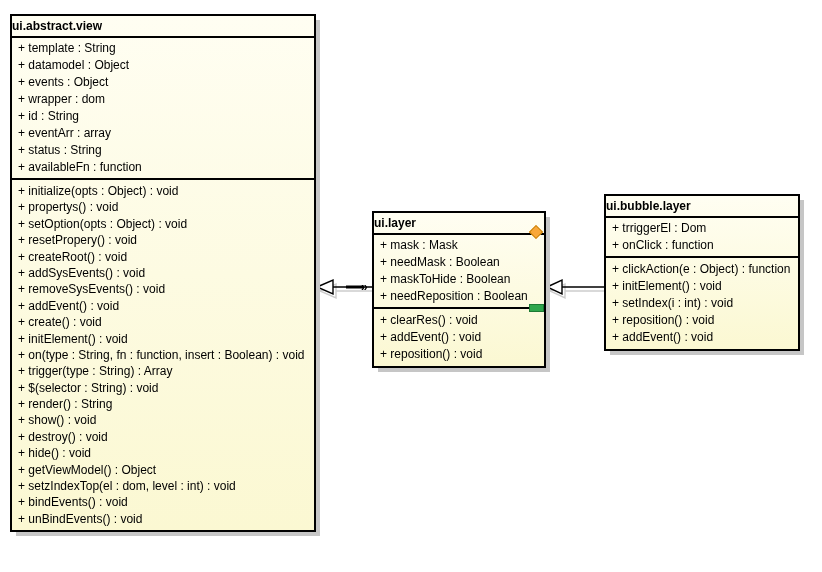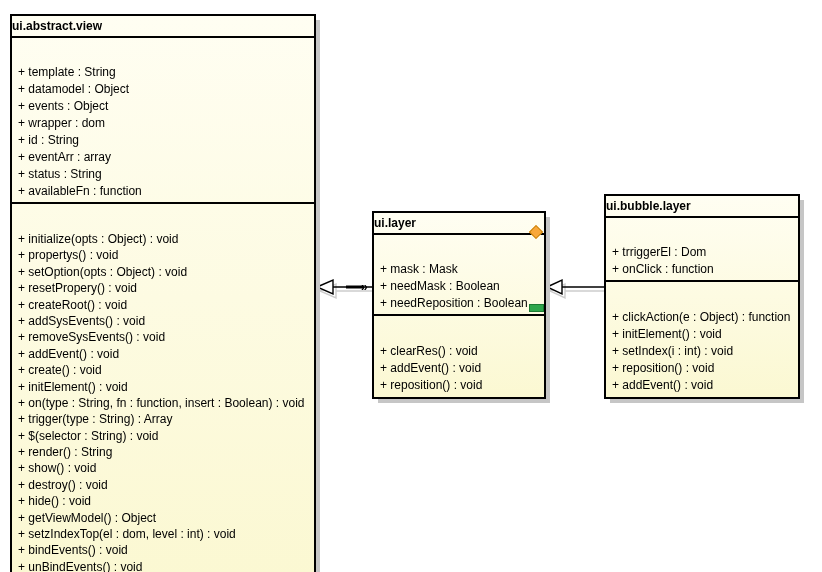--- a/index.html
+++ b/index.html
@@ -15,21 +15,21 @@
     background:linear-gradient(180deg,var(--box-fill-top,#fffef2) 0%,var(--box-fill-bottom,#fbf8d2) 100%);
     box-shadow:5px 5px 0 -1px var(--box-shadow,#c6c6c6);
     color:#000;
   }
   .uml-title{
     height:20px;line-height:20px;
     font-weight:bold;font-size:12px;
     border-bottom:2px solid var(--box-border,#000);
     white-space:nowrap;overflow:hidden;
   }
-  .uml-section{padding:2px 0;margin-top:24px;}
+  .uml-section{padding:2px 0;}
   .uml-section.attrs{border-bottom:2px solid var(--box-border,#000);}
   .uml-row{
     height:17px;line-height:17px;padding-left:6px;
     font-size:12px;white-space:nowrap;overflow:hidden;
   }
   .compact .uml-row{height:16.4px;line-height:16.4px;}
   .methods{padding:3px 0;}
   svg.connectors{position:absolute;left:0;top:0;pointer-events:none;}
   .anchor-diamond{
     position:absolute;left:531px;top:227px;width:8px;height:8px;
@@ -103,20 +103,21 @@
       <div class="uml-row">+ bindEvents() : void</div>
       <div class="uml-row">+ unBindEvents() : void</div>
     </div>
 </div>
 
 <div class="uml-box" style="left:372px;top:211px;width:170px;">
   <div class="uml-title">ui.layer</div>
   <div class="uml-section attrs">
       <div class="uml-row">+ mask : Mask</div>
       <div class="uml-row">+ needMask : Boolean</div>
+      <div class="uml-row">+ maskToHide : Boolean</div>
       <div class="uml-row">+ needReposition : Boolean</div>
     </div>
   <div class="uml-section methods">
       <div class="uml-row">+ clearRes() : void</div>
       <div class="uml-row">+ addEvent() : void</div>
       <div class="uml-row">+ reposition() : void</div>
     </div>
 </div>
 
 <div class="uml-box" style="left:604px;top:194px;width:192px;">

